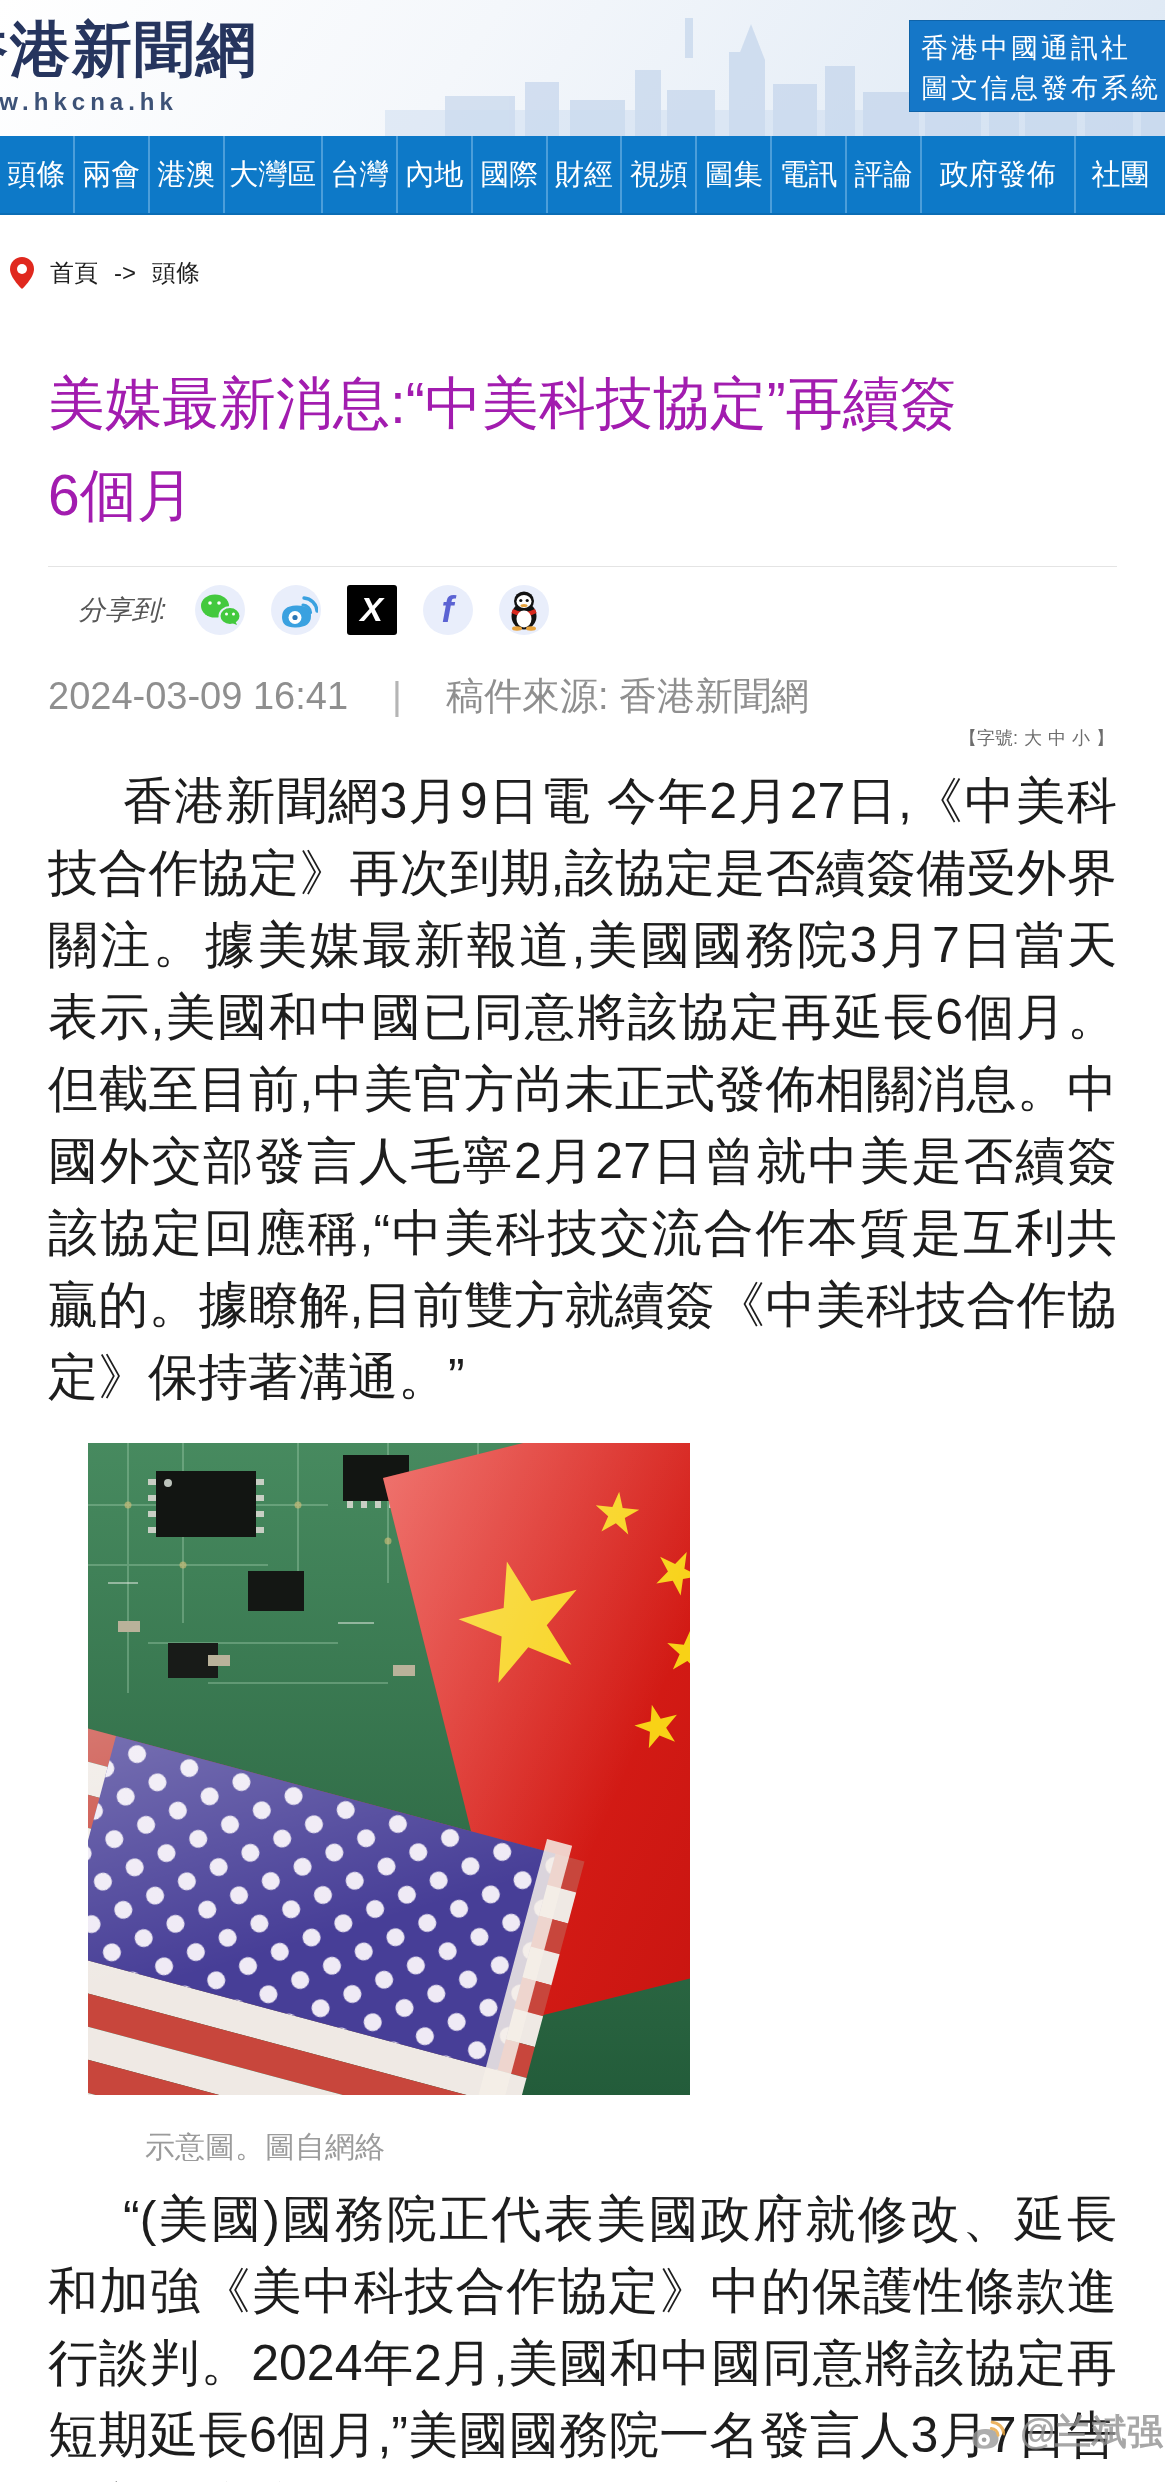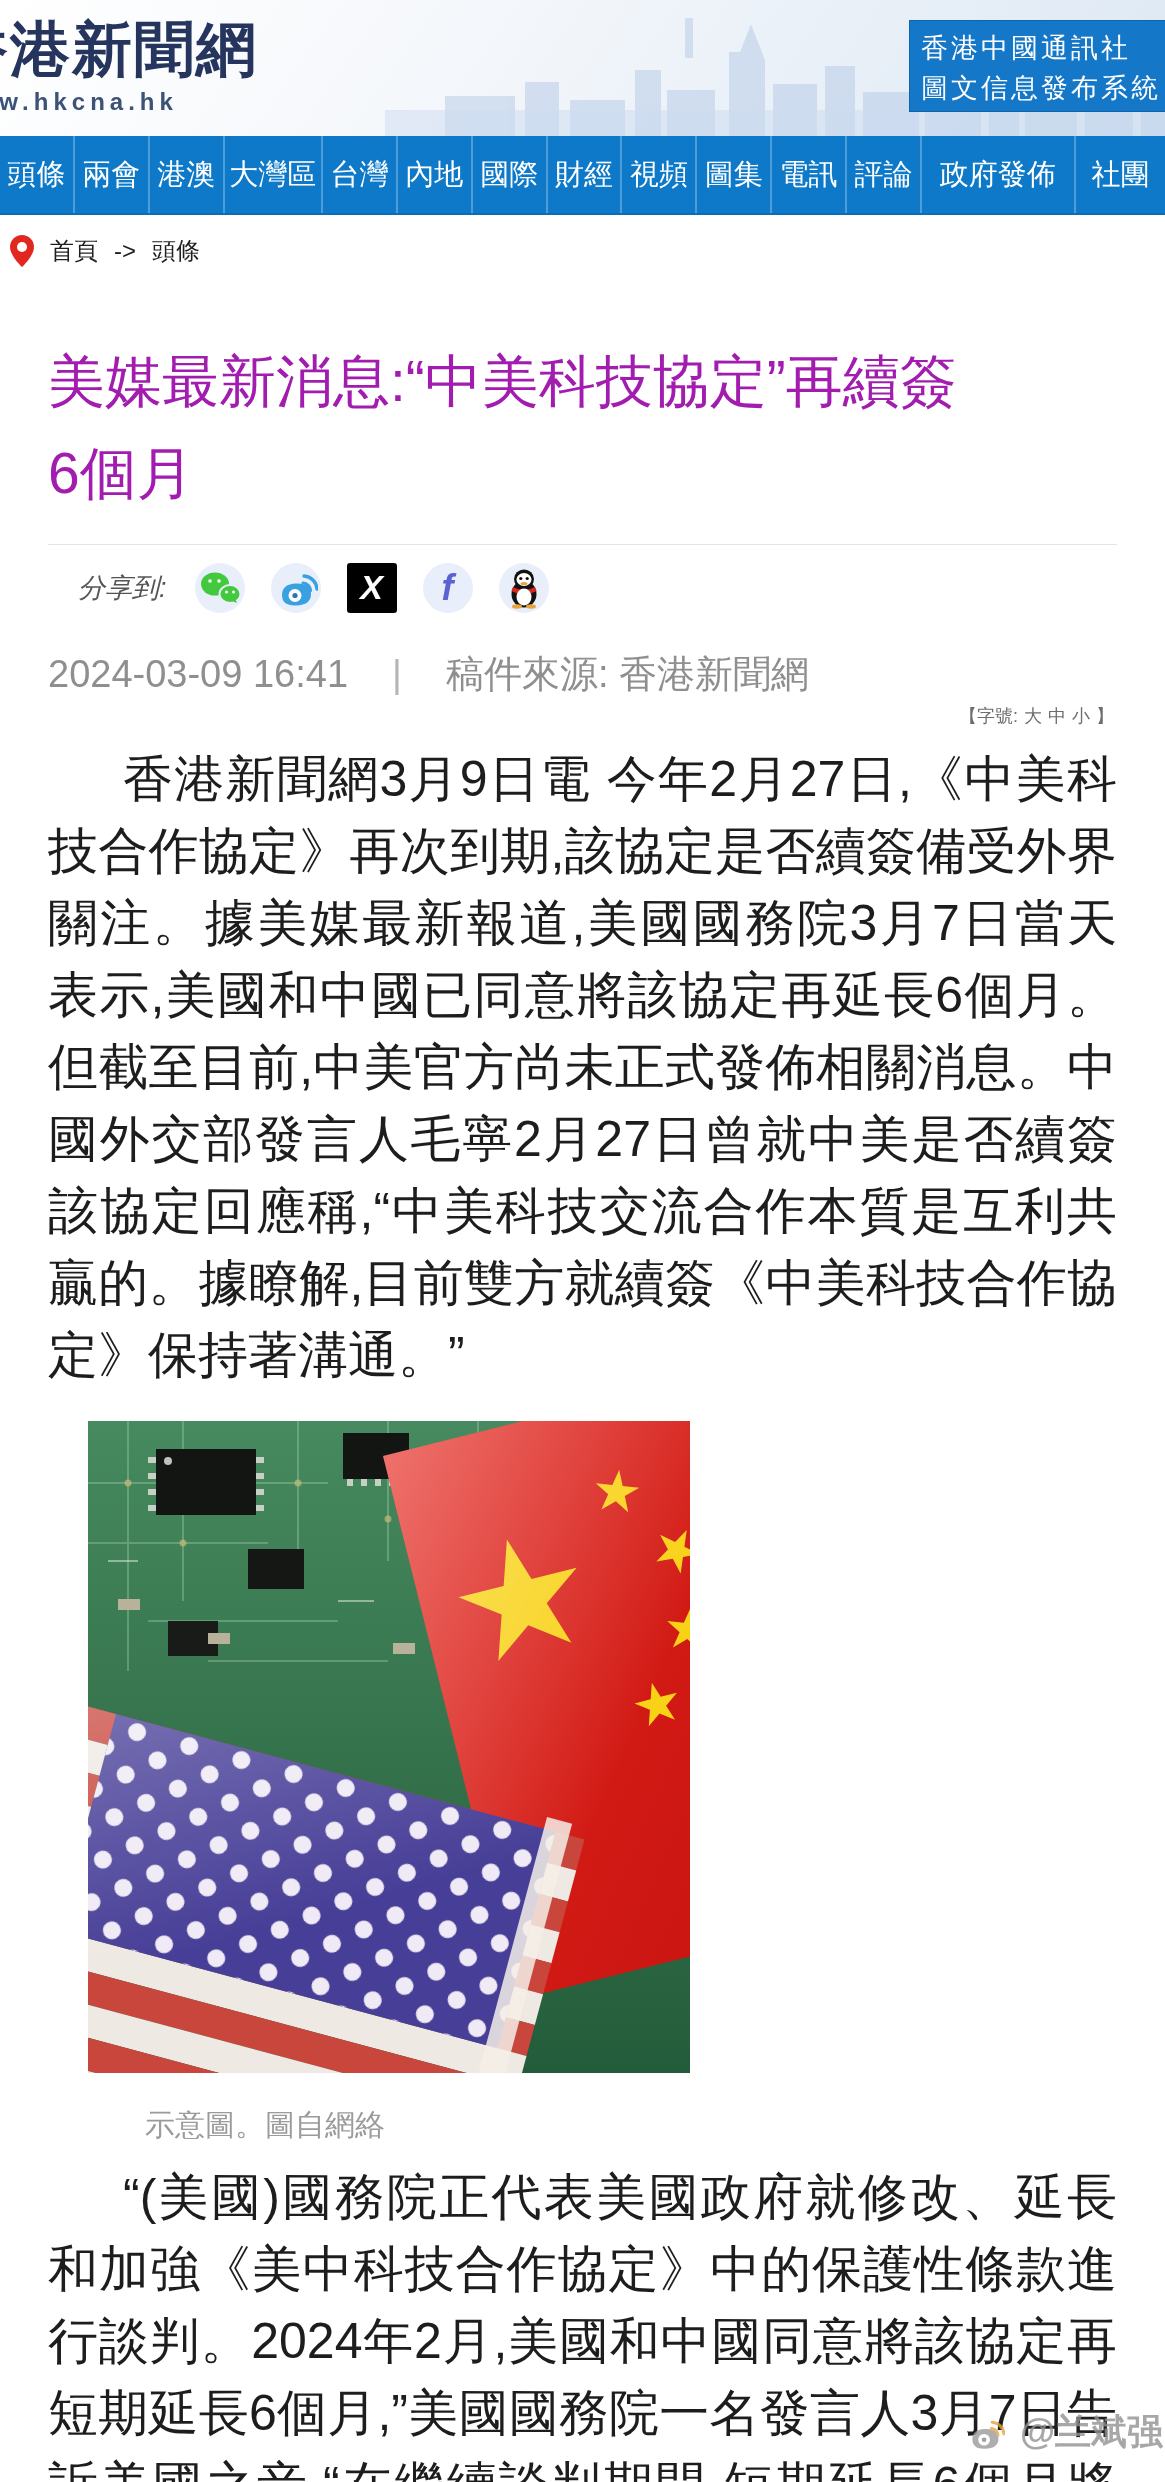--- a/index.html
+++ b/index.html
@@ -20,21 +20,21 @@
     background:#1577c8;color:#ffffff;padding:8px 12px;overflow:hidden;
     font-family:"DejaVu Serif",serif;font-size:27px;line-height:40px;
     letter-spacing:3px;white-space:nowrap;box-shadow:0 0 0 1px #0f63a8 inset;}
   
   .nav{display:flex;background:#0d79c8;height:77px;border-bottom:2px solid #0b6db5;}
   .nav-item{flex:71 0 0;display:flex;align-items:center;justify-content:center;
     color:#ffffff;font-size:29px;border-right:2px solid #4c9eda;cursor:pointer;white-space:nowrap;}
   .nav-item.w3{flex:94 0 0;} .nav-item.w4{flex:148 0 0;} .nav-item.wl{flex:87 0 0;border-right:none;}
   
   .breadcrumb{display:flex;align-items:center;gap:16px;padding:20px 0 18px 10px;
-    font-size:24px;color:#1f1f1f;}
+    font-size:24px;color:#1f1f1f;margin-top:22px;}
   .crumb{cursor:pointer;}
   
   .content{padding:0 48px;position:relative;}
   .title{margin:50px 0 0 0;font-size:57px;line-height:1.62;font-weight:400;color:#a21caf;}
   .divider{border:none;border-top:1px solid #e4e4e4;margin:24px 0 0 0;}
   .share-row{margin-top:18px;display:flex;align-items:center;gap:26px;padding-left:30px;font-style:italic;}
   .share-label{font-size:27px;color:#555;margin-right:2px;}
   .icon-circle{width:50px;height:50px;border-radius:50%;background:#e9eefb;
     display:flex;align-items:center;justify-content:center;cursor:pointer;}
   .icon-square{width:50px;height:50px;border-radius:3px;background:#000;

